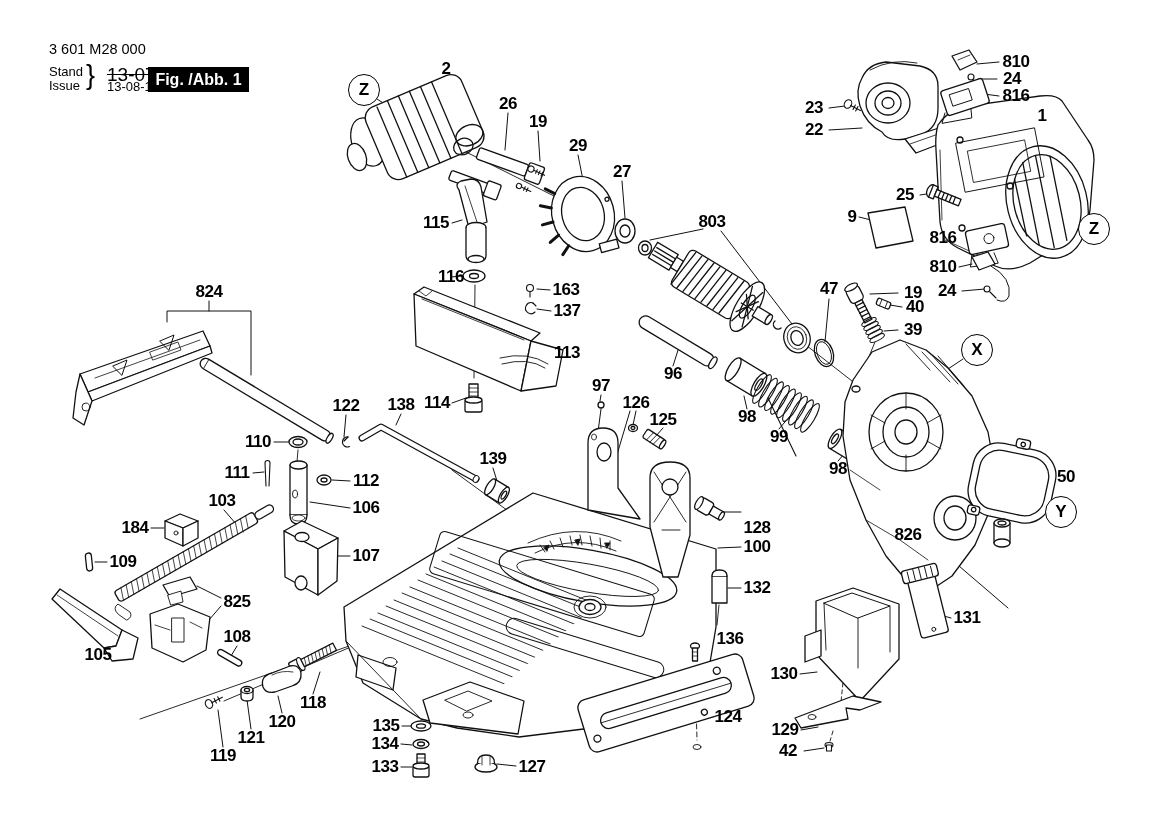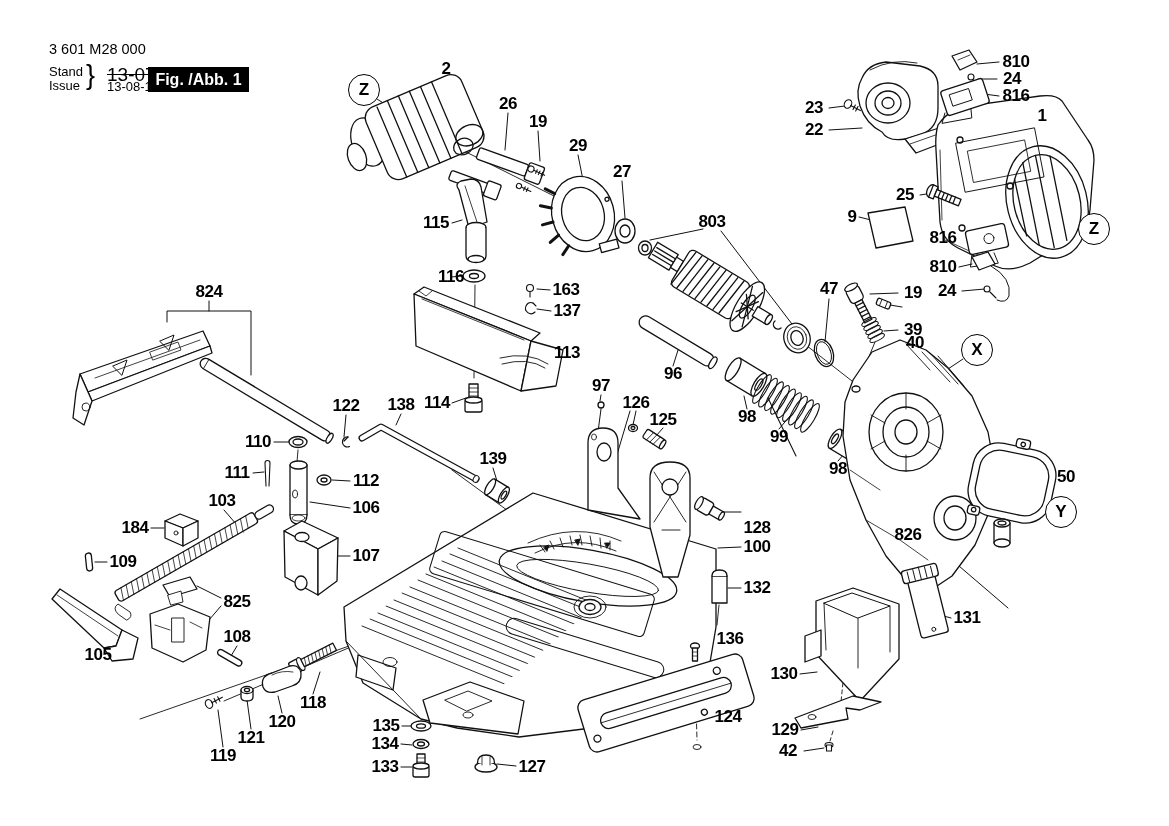--- a/index.html
+++ b/index.html
@@ -809,21 +809,21 @@
       <div class="callout" style="left: 814px; top: 108px;">23</div>
       <div class="callout" style="left: 814px; top: 130px;">22</div>
       <div class="callout" style="left: 1042px; top: 116px;">1</div>
       <div class="callout" style="left: 905px; top: 195px;">25</div>
       <div class="callout" style="left: 852px; top: 217px;">9</div>
       <div class="callout" style="left: 943px; top: 238px;">816</div>
       <div class="callout" style="left: 943px; top: 267px;">810</div>
       <div class="callout" style="left: 947px; top: 291px;">24</div>
       <div class="callout" style="left: 829px; top: 289px;">47</div>
       <div class="callout" style="left: 913px; top: 293px;">19</div>
-      <div class="callout" style="left: 915px; top: 307px; margin-top: 36px;">40</div>
+      <div class="callout" style="left: 915px; top: 307px;">40</div>
       <div class="callout" style="left: 913px; top: 330px;">39</div>
       <div class="callout" style="left: 436px; top: 223px;">115</div>
       <div class="callout" style="left: 435px; top: 277px; margin-left: 16px;">116</div>
       <div class="callout" style="left: 566px; top: 290px;">163</div>
       <div class="callout" style="left: 567px; top: 311px;">137</div>
       <div class="callout" style="left: 567px; top: 353px;">113</div>
       <div class="callout" style="left: 437px; top: 403px;">114</div>
       <div class="callout" style="left: 601px; top: 386px;">97</div>
       <div class="callout" style="left: 636px; top: 403px;">126</div>
       <div class="callout" style="left: 663px; top: 420px;">125</div>

